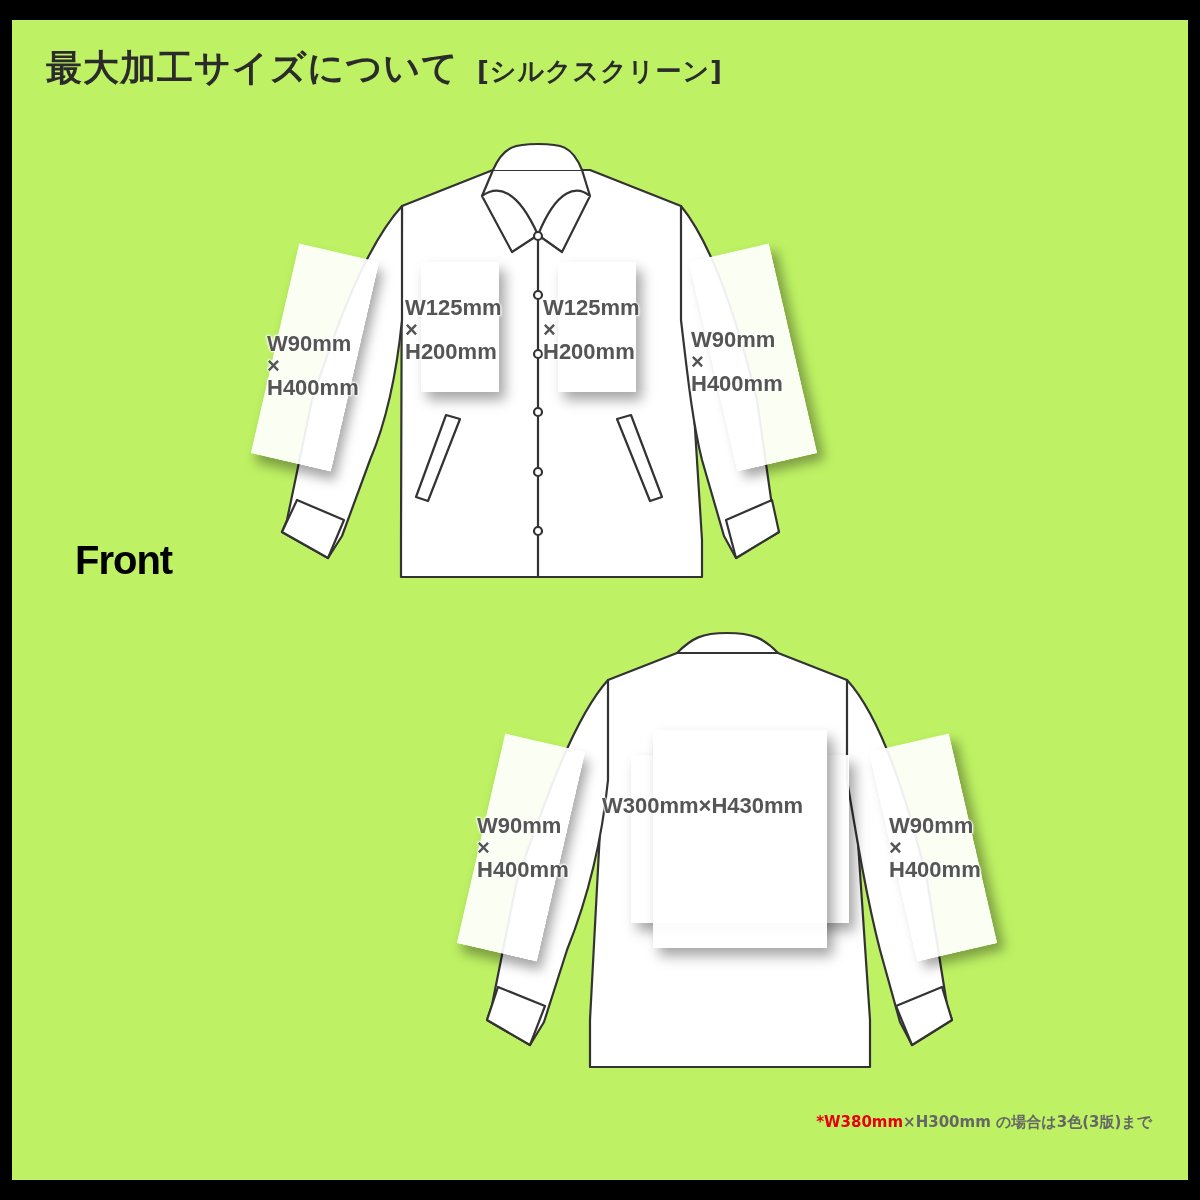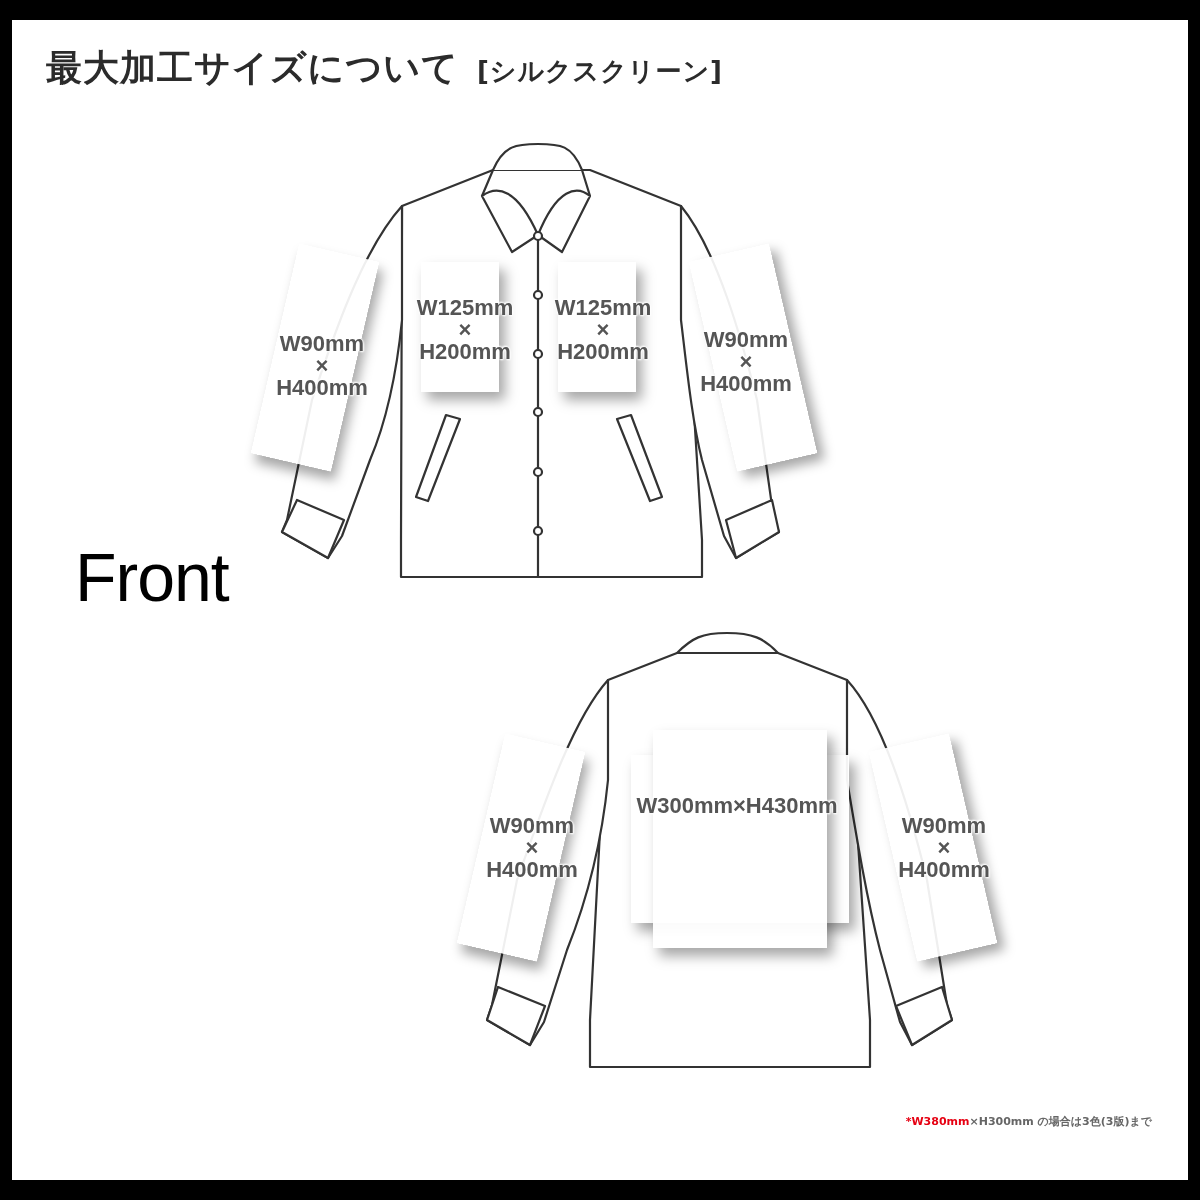--- a/index.html
+++ b/index.html
@@ -1,26 +1,26 @@
 <!DOCTYPE html>
 <html><head>
 <meta charset="utf-8">
 <style>
   html, body { margin: 0; padding: 0; }
   body { width: 1200px; height: 1200px; background: #000; position: relative; overflow: hidden; font-family: "Liberation Sans", sans-serif; }
-  .canvas { position: absolute; left: 12px; top: 20px; width: 1176px; height: 1160px; background: #ffffff; overflow: hidden; }
+  .canvas { position: absolute; left: 12px; top: 20px; width: 1176px; height: 1160px; background: #bef264; overflow: hidden; }
   .title { position: absolute; left: 34px; top: 24px; font-size: 36px; font-weight: bold; color: #2b2b2b; letter-spacing: 1px; white-space: nowrap; font-family: "DejaVu Sans", sans-serif; }
   .title .sub { font-size: 26px; margin-left: 18px; }
   svg.garment { position: absolute; left: 0; top: 0; }
-  .view-label { position: absolute; font-size: 68px; font-weight: normal; color: #000; font-family: "Liberation Sans", sans-serif; letter-spacing: -1px; text-align: right; }
+  .view-label { position: absolute; font-size: 40px; font-weight: bold; color: #000; font-family: "Liberation Sans", sans-serif; letter-spacing: -1px; text-align: right; }
   .area { position: absolute; background: #fff; box-shadow: 6px 8px 12px rgba(0,0,0,0.35); }
-  .lbl { position: absolute; text-align: center; font-weight: bold; color: #555; font-size: 22px; line-height: 22px; white-space: nowrap;
+  .lbl { position: absolute; font-weight: bold; color: #555; font-size: 22px; line-height: 22px; white-space: nowrap;
          text-shadow: 0 0 2px #fff, 0 0 3px #fff, 1px 1px 2px #fff, -1px -1px 2px #fff; font-family: "Liberation Sans", sans-serif; }
   .lbl .red { color: #e60012; }
-  .notes { position: absolute; right: 36px; top: 1088px; text-align: right; font-size: 11px; font-weight: bold; line-height: 28px; font-family: "DejaVu Sans", sans-serif; }
+  .notes { position: absolute; right: 36px; top: 1088px; text-align: right; font-size: 15px; font-weight: bold; line-height: 28px; font-family: "DejaVu Sans", sans-serif; }
   .notes .gray { color: #666; }
   .notes .red { color: #e60012; }
 </style>
 </head>
 <body>
 
 <div class="canvas">
 
   <div class="title">
     <span>最大加工サイズについて</span><span class="sub">[シルクスクリーン]</span>

